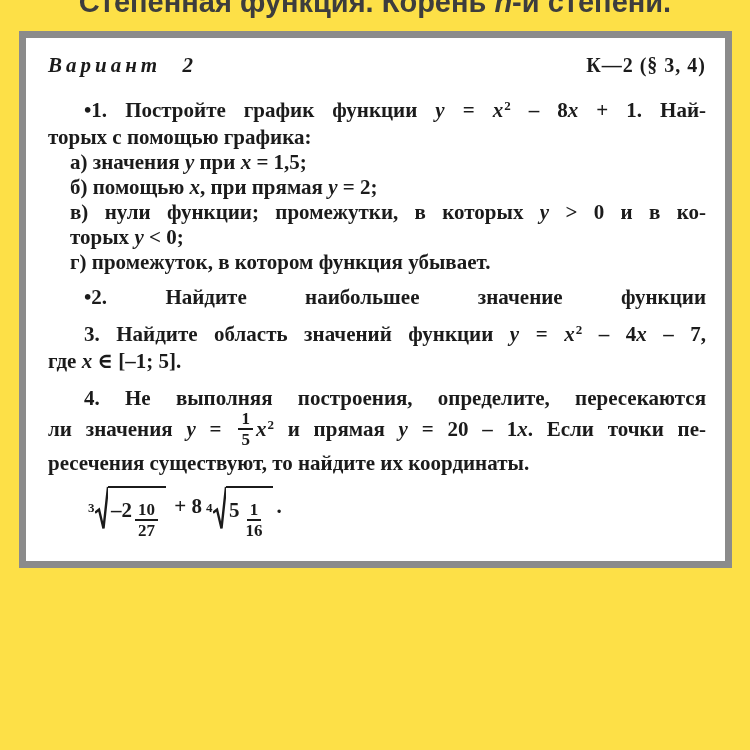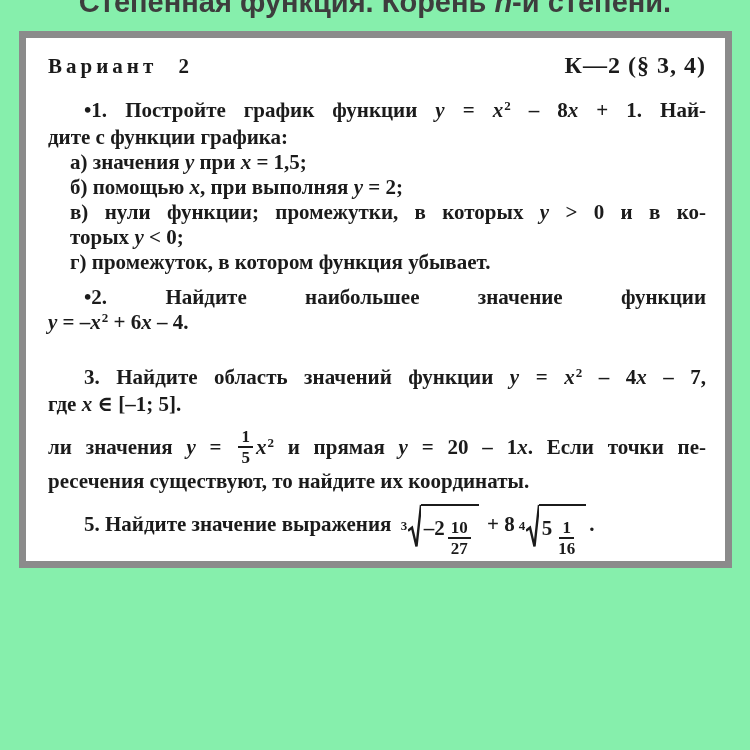--- a/index.html
+++ b/index.html
@@ -1,20 +1,20 @@
 <!DOCTYPE html>
 <html lang="ru"><head>
 <meta charset="utf-8">
 <style>
   html,body{margin:0;padding:0;}
   body{background:#fff;}
   .page{
     position:relative;
     width:750px;height:750px;
-    background:#86efac;
+    background:#fde047;
     overflow:hidden;
     font-family:"Liberation Serif","DejaVu Serif",serif;
     color:#1b1b1b;
   }
   
   .doc-title{
     position:absolute; top:-13px; left:0; right:0;
     text-align:center;
     font-family:"Liberation Sans","DejaVu Sans",sans-serif;
     font-weight:700; font-size:29px; line-height:31px;
@@ -29,24 +29,24 @@
     box-sizing:border-box;
     border:7px solid #8b8b8b;
     background:#fff;
     padding:14px 19px 0 22px;
   }
   .card-header{
     display:flex; justify-content:space-between; align-items:baseline;
     height:26px; line-height:26px; margin-bottom:20px;
   }
   .variant{
-    font-weight:700; 
+    font-weight:700; font-style:italic;
     font-size:21px; letter-spacing:4px; word-spacing:12px;
   }
-  .code{ font-weight:700; font-size:24px; letter-spacing:1px; }
+  .code{ font-weight:700; font-size:20px; letter-spacing:1px; }
   
   .blocks{ font-size:21px; font-weight:600; }
   .block{ }
   .items{ margin-left:22px; }
   .line{ line-height:25px; white-space:normal; }
   .line.ind{ text-indent:36px; }
   .line.just{ text-align:justify; text-align-last:justify; }
   .i{ font-style:italic; }
   .sup{ font-size:13px; position:relative; top:-7px; margin-left:1px; }
   
@@ -80,46 +80,46 @@
   <div class="doc-title"><span>Степенная функция. Корень </span><span class="i">n</span><span>-й степени.</span></div>
 
   <div class="card">
     <div class="card-header">
       <div class="variant">Вариант 2</div>
       <div class="code">К—2 (§ 3, 4)</div>
     </div>
     <div class="blocks">
         <div class="block para">
           <div class="line ind just"><span>•1. Постройте график функции </span><span class="i">y</span><span> = </span><span class="i">x</span><span class="sup">2</span><span> – 8</span><span class="i">x</span><span> + 1. Най-</span></div>
-          <div class="line"><span>дите с функции графика:</span></div>
+          <div class="line"><span>торых с помощью графика:</span></div>
         </div>
         <div class="block items">
           <div class="line"><span>а) значения </span><span class="i">y</span><span> при </span><span class="i">x</span><span> = 1,5;</span></div>
-          <div class="line"><span>б) помощью </span><span class="i">x</span><span>, при выполняя </span><span class="i">y</span><span> = 2;</span></div>
+          <div class="line"><span>б) помощью </span><span class="i">x</span><span>, при прямая </span><span class="i">y</span><span> = 2;</span></div>
           <div class="line just"><span>в) нули функции; промежутки, в которых </span><span class="i">y</span><span> &gt; 0 и в ко-</span></div>
           <div class="line"><span>торых </span><span class="i">y</span><span> &lt; 0;</span></div>
           <div class="line"><span>г) промежуток, в котором функция убывает.</span></div>
         </div>
         <div class="block para" style="margin-top: 10px;">
           <div class="line ind just"><span>•2. Найдите наибольшее значение функции</span></div>
-          <div class="line"><span class="i">y</span><span> = –</span><span class="i">x</span><span class="sup">2</span><span> + 6</span><span class="i">x</span><span> – 4.</span></div>
         </div>
-        <div class="block para" style="margin-top: 28px;">
+        <div class="block para" style="margin-top: 12px;">
           <div class="line ind just"><span>3. Найдите область значений функции </span><span class="i">y</span><span> = </span><span class="i">x</span><span class="sup">2</span><span> – 4</span><span class="i">x</span><span> – 7,</span></div>
           <div class="line"><span>где </span><span class="i">x</span><span> ∈ [–1; 5].</span></div>
         </div>
         <div class="block para" style="margin-top: 12px;">
+          <div class="line ind just"><span>4. Не выполняя построения, определите, пересекаются</span></div>
           <div class="line just"><span>ли значения </span><span class="i">y</span><span> = </span><span class="frac">
               <span class="num">1</span>
               <span class="den">5</span>
             </span><span class="i">x</span><span class="sup">2</span><span> и прямая </span><span class="i">y</span><span> = 20 – 1</span><span class="i">x</span><span>. Если точки пе-</span></div>
           <div class="line"><span>ресечения существуют, то найдите их координаты.</span></div>
         </div>
         <div class="block para" style="margin-top: 10px;">
-          <div class="line ind"><span>5. Найдите значение выражения </span><span class="root">
+          <div class="line ind"><span class="root">
               <span class="ridx">3</span>
               <span class="rsign">
                 <svg viewBox="0 0 13 56" preserveAspectRatio="none">
                   <polyline points="0,34 4,30 8.5,54 13,1.2" fill="none" stroke="#1b1b1b" stroke-width="2.4" vector-effect="non-scaling-stroke"></polyline>
                 </svg>
               </span>
               <span class="rad">
                 <span>–2</span>
                 <span class="frac">
                   <span class="num">10</span>

